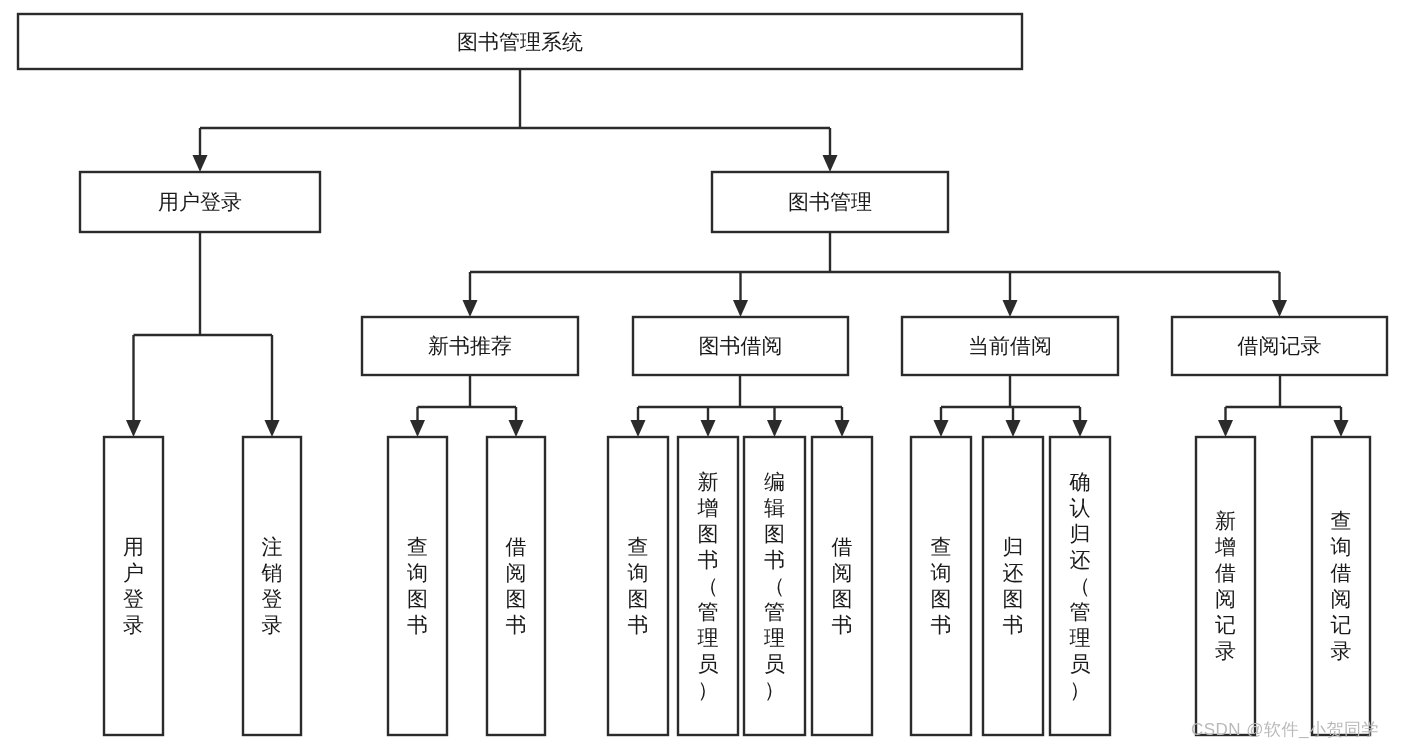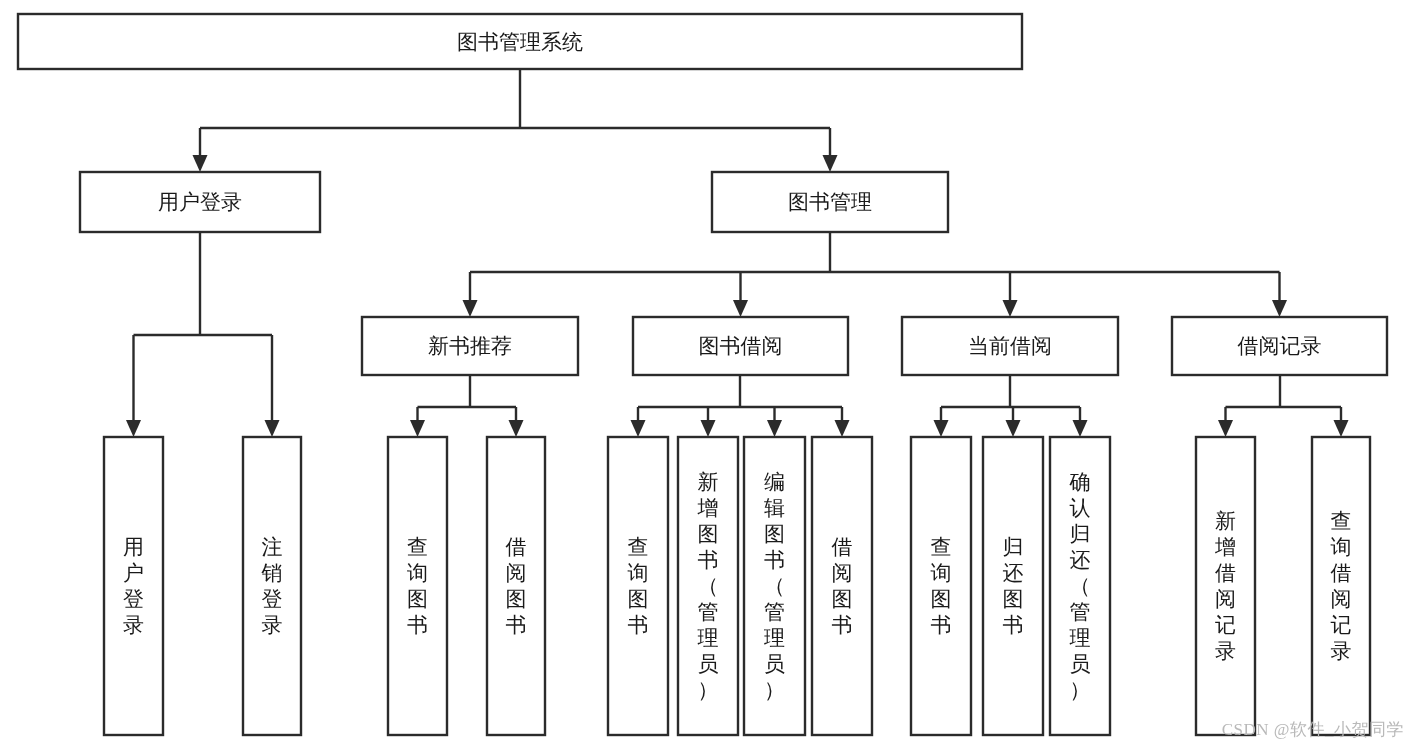--- a/index.html
+++ b/index.html
@@ -52,23 +52,23 @@
   }
   .node-label-v {
     font-family: "DejaVu Sans", "Liberation Sans", sans-serif;
     font-size: 21px;
     fill: #1a1a1a;
     text-anchor: middle;
     white-space: pre;
   }
   .watermark-text {
     position: absolute;
-    right: 1px;
+    right: 26px;
     bottom: 6px;
-    font-family: Liberation Serif, serif;
+    font-family: Liberation Sans, sans-serif;
     font-size: 17px;
     color: #b9b9b9;
     letter-spacing: 0.5px;
     user-select: none;
     white-space: nowrap;
   }
 </style>
 </head>
 <body>
 

